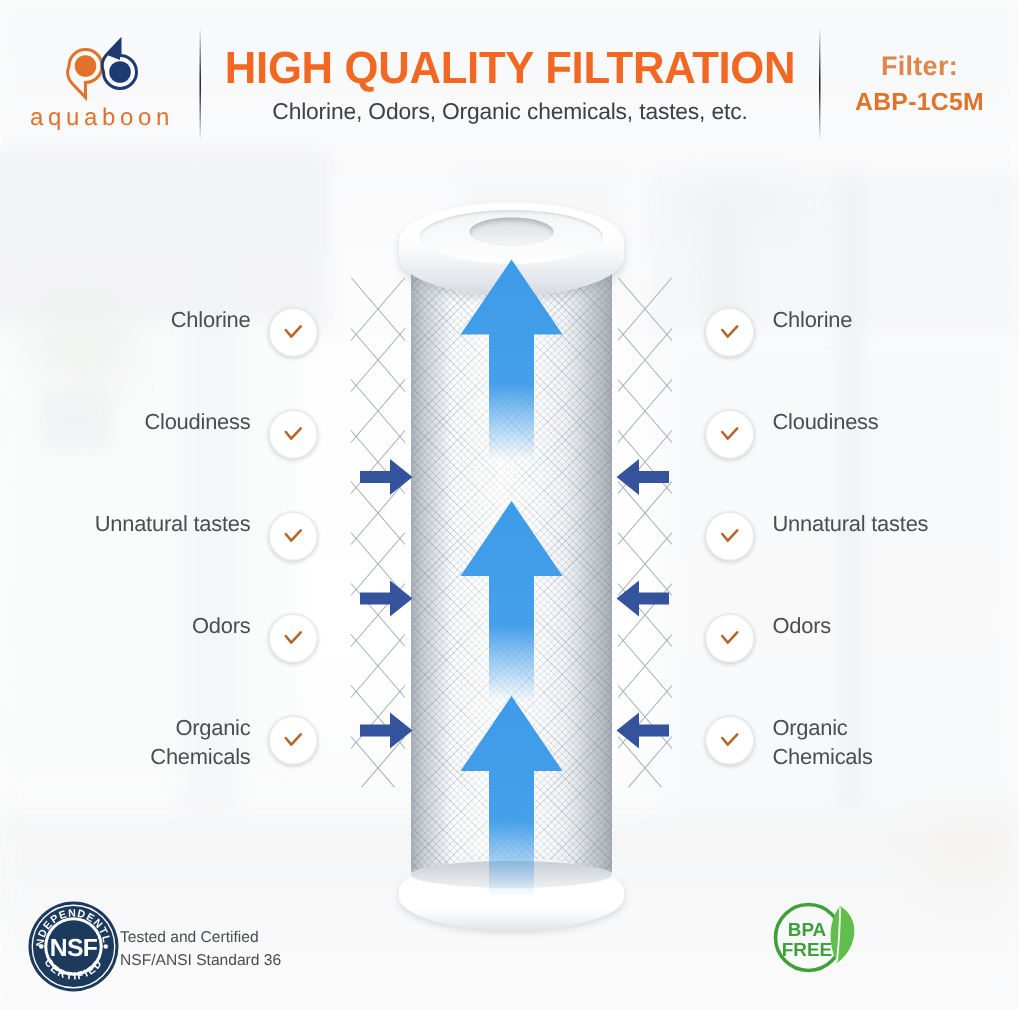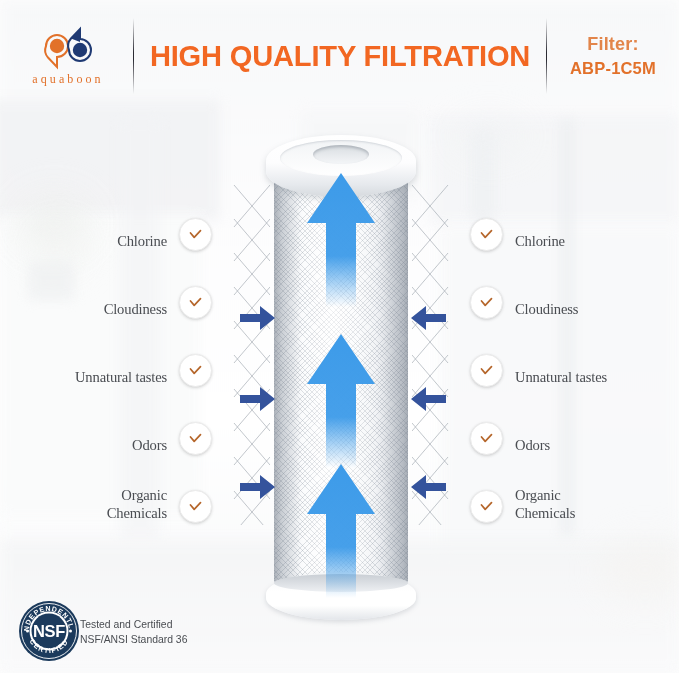--- a/index.html
+++ b/index.html
@@ -20,22 +20,22 @@
   #header {
     position:absolute; left:0; top:0; width:679px; height:112px;
     z-index:5; display:flex; align-items:center;
   }
   #logo-block {
     width:140px; height:112px;
     display:flex; flex-direction:column; align-items:center; justify-content:center;
   }
   .logo-mark { width:62px; height:44px; position:relative; }
   .logo-word {
-    font-size:12px; letter-spacing:3.1px; color:#E2712A;
-    font-family:Liberation Serif, serif; margin-top:2px; padding-left:3px;
+    font-size:16px; letter-spacing:3.1px; color:#E2712A;
+    font-family:Liberation Sans, sans-serif; margin-top:2px; padding-left:3px;
   }
   .hdr-divider {
     width:1px; height:76px;
     background:linear-gradient(to bottom, rgba(255,255,255,0) 0%, #2b2b33 45%, #2b2b33 55%, rgba(255,255,255,0) 100%);
   }
   #title-block {
     flex:1; height:112px; display:flex; flex-direction:column;
     align-items:center; justify-content:center; padding:0 10px;
   }
   #main-title {
@@ -52,21 +52,21 @@
     display:flex; flex-direction:column; align-items:center; justify-content:center;
   }
   #filter-label { color:#E2854A; font-size:18px; font-weight:bold; letter-spacing:0.2px; }
   #filter-model { color:#E2712A; font-size:16.5px; font-weight:bold; margin-top:4px; letter-spacing:0.2px; }
 
   
   .feat-col { position:absolute; z-index:6; }
   #col-left  { left:52px;  top:205px; width:160px; }
   #col-right { left:470px; top:205px; width:175px; }
 
-  .feat-row { display:flex; align-items:flex-end; height:46px; margin-bottom:22px;font-family:Liberation Serif, serif; }
+  .feat-row { display:flex; align-items:flex-start; height:46px; margin-bottom:22px; }
   #col-left .feat-row  { justify-content:flex-end; }
   #col-right .feat-row { justify-content:flex-start; }
 
   .feat-label {
     font-size:14.6px; color:#4a4d52; line-height:1.28; letter-spacing:-0.15px;
     white-space:pre-line;
   }
   #col-left .feat-label  { text-align:right; margin-right:12px; }
   #col-right .feat-label { text-align:left;  margin-left:12px; }
 
@@ -181,20 +181,21 @@
         <path d="M44 3 L44 16 L35 12.5 Z" fill="#1F3A73"></path>
       </svg>
     </div>
     <div class="logo-word">aquaboon</div>
   </div>
 
   <div class="hdr-divider"></div>
 
   <div id="title-block">
     <div id="main-title">HIGH QUALITY FILTRATION</div>
+    <div id="sub-title">Chlorine, Odors, Organic chemicals, tastes, etc.</div>
   </div>
 
   <div class="hdr-divider"></div>
 
   <div id="filter-block">
     <div id="filter-label">Filter:</div>
     <div id="filter-model">ABP-1C5M</div>
   </div>
 
 </div>
@@ -431,15 +432,24 @@
     </svg>
   </div>
   <div id="nsf-text">
     <div>Tested and Certified</div>
     <div>NSF/ANSI Standard 36</div>
   </div>
 </div>
 
 <div id="eco-block">
 
+  <div>
+    <svg width="66" height="54" viewBox="0 0 66 54">
+      <circle cx="27" cy="27" r="22" fill="none" stroke="#3FA03A" stroke-width="2.4"></circle>
+      <text x="26" y="26" font-family="Liberation Sans, sans-serif" font-size="12.6" font-weight="bold" fill="#3FA03A" text-anchor="middle">BPA</text>
+      <text x="26" y="39" font-family="Liberation Sans, sans-serif" font-size="12.6" font-weight="bold" fill="#3FA03A" text-anchor="middle">FREE</text>
+      <path d="M48 6 C62 14 60 34 46 44 C40 32 40 16 48 6 Z" fill="#5FBF4A"></path>
+      <path d="M48 7 C48 20 47 33 46 43" fill="none" stroke="#ffffff" stroke-width="1.2"></path>
+    </svg>
+  </div>
 
 
 </div>
 
 </body></html>

